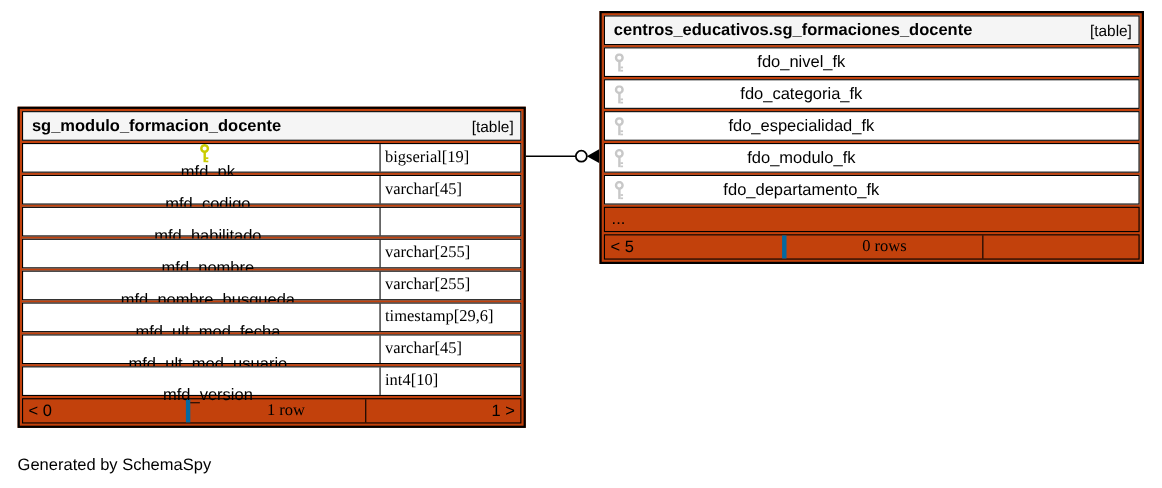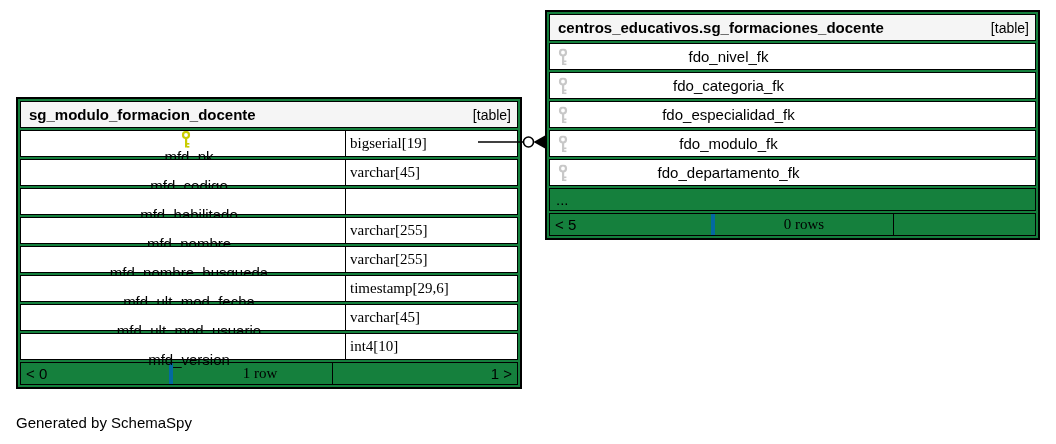--- a/index.html
+++ b/index.html
@@ -3,24 +3,24 @@
 <meta charset="utf-8">
 <style>
   html, body { margin:0; padding:0; }
   body {
     width:1056px; height:444px; position:relative;
     background:#ffffff; color:#000;
     font-family:"Liberation Sans", sans-serif;
     overflow:hidden;
   }
   .db-table {
-    position:absolute; background:#15803d;
+    position:absolute; background:#c2410c;
     border:2px solid #000; padding:2px; box-sizing:border-box;
   }
-  .left-table  { left:16px;  top:97px; width:506px; }
+  .left-table  { left:16px;  top:97px; width:462px; }
   .right-table { left:545px; top:10px; width:495px; }
 
   .tbl-header {
     border:1px solid #000; background:#f5f5f5;
     height:27px; box-sizing:border-box; margin-bottom:2px;
     display:flex; align-items:center; justify-content:space-between;
     padding:0 6px 0 8px;
   }
   .tbl-title { font-weight:bold; font-size:15px; white-space:nowrap; }
   .tbl-badge { font-size:14px; }

